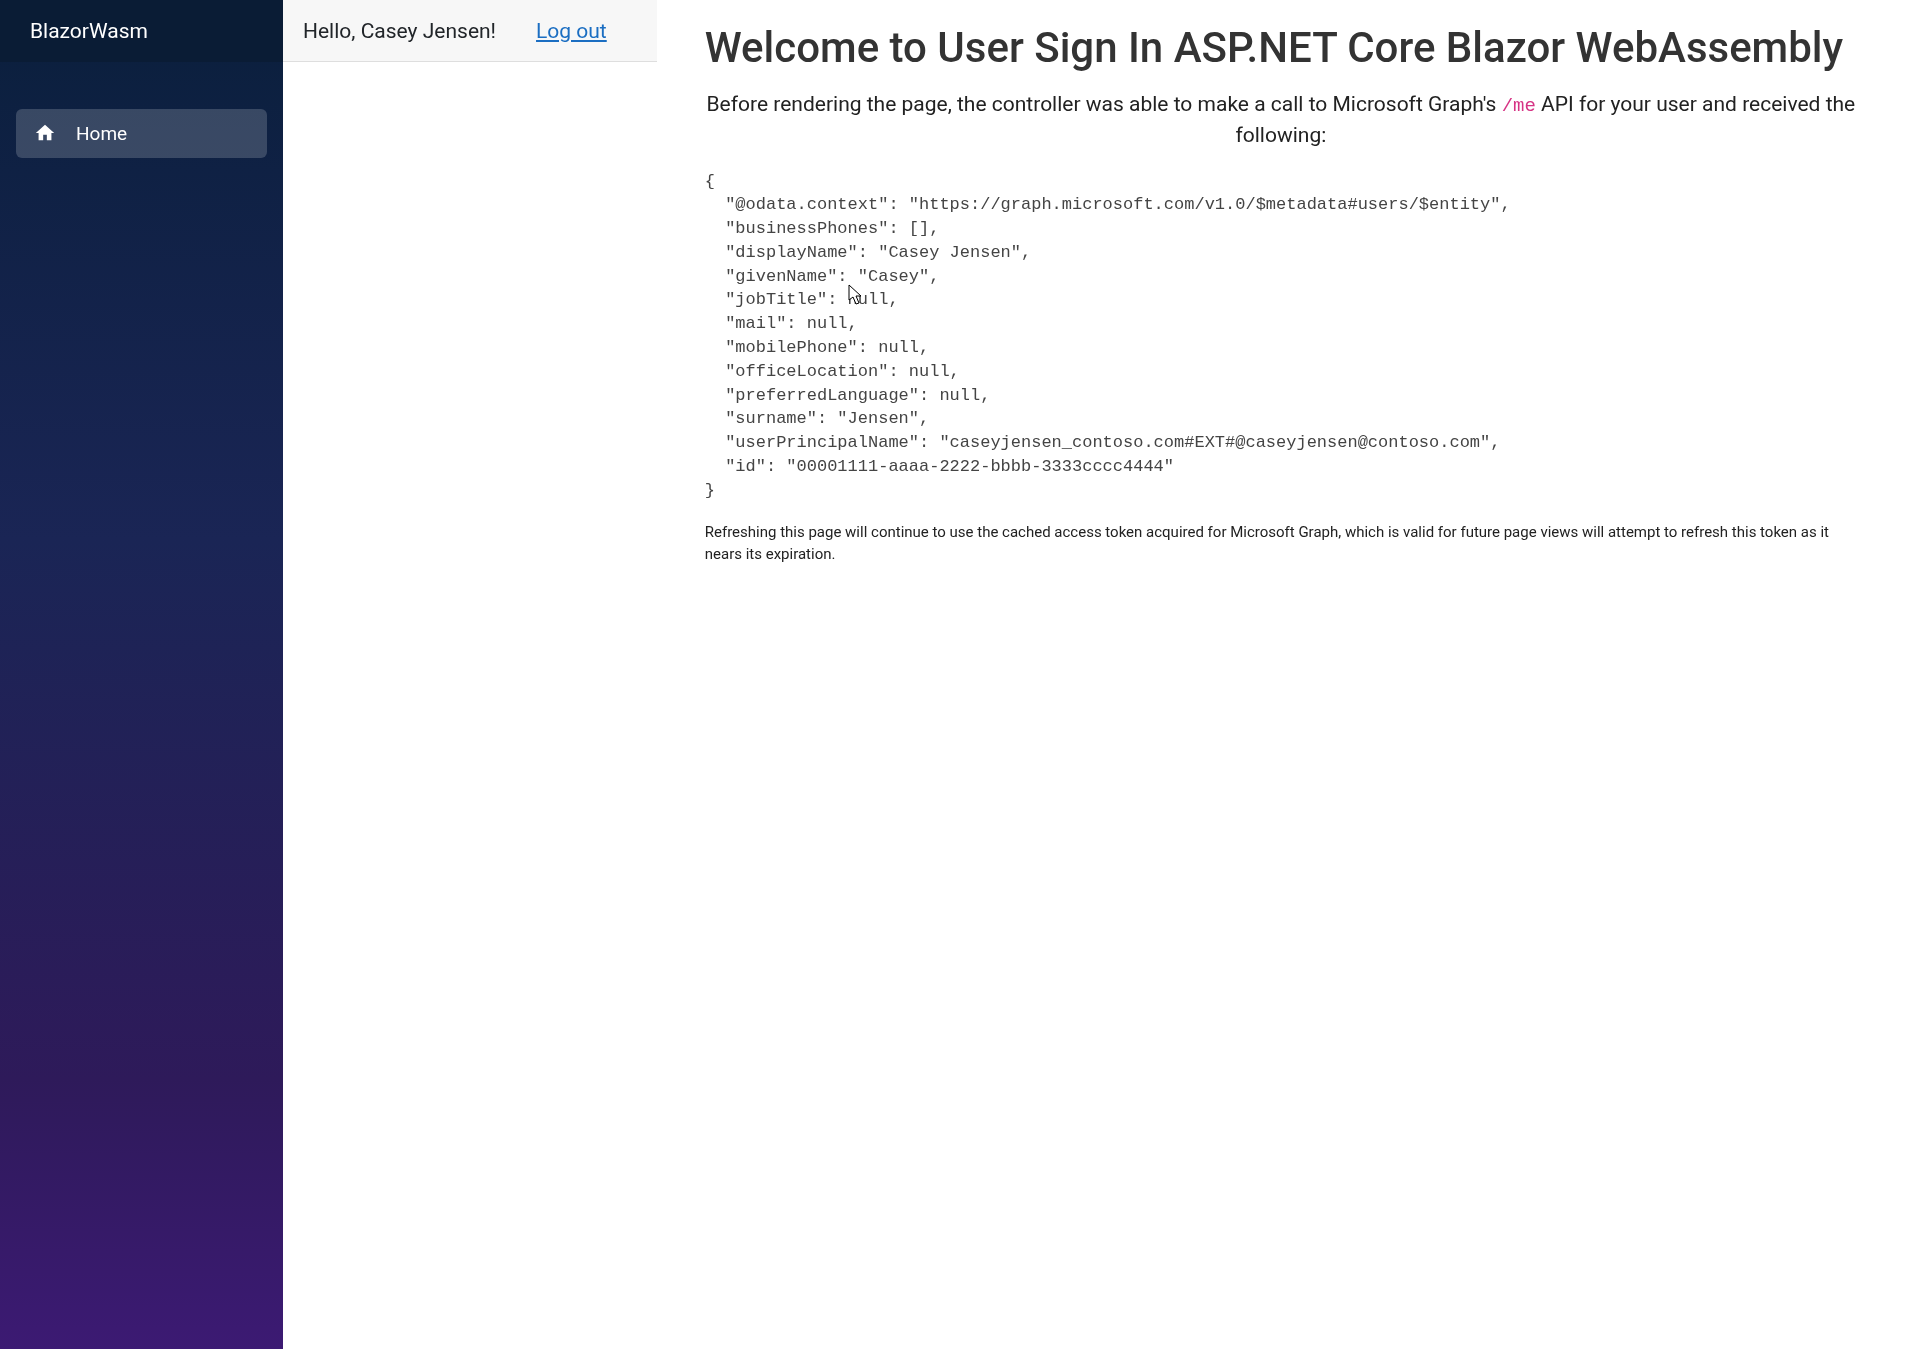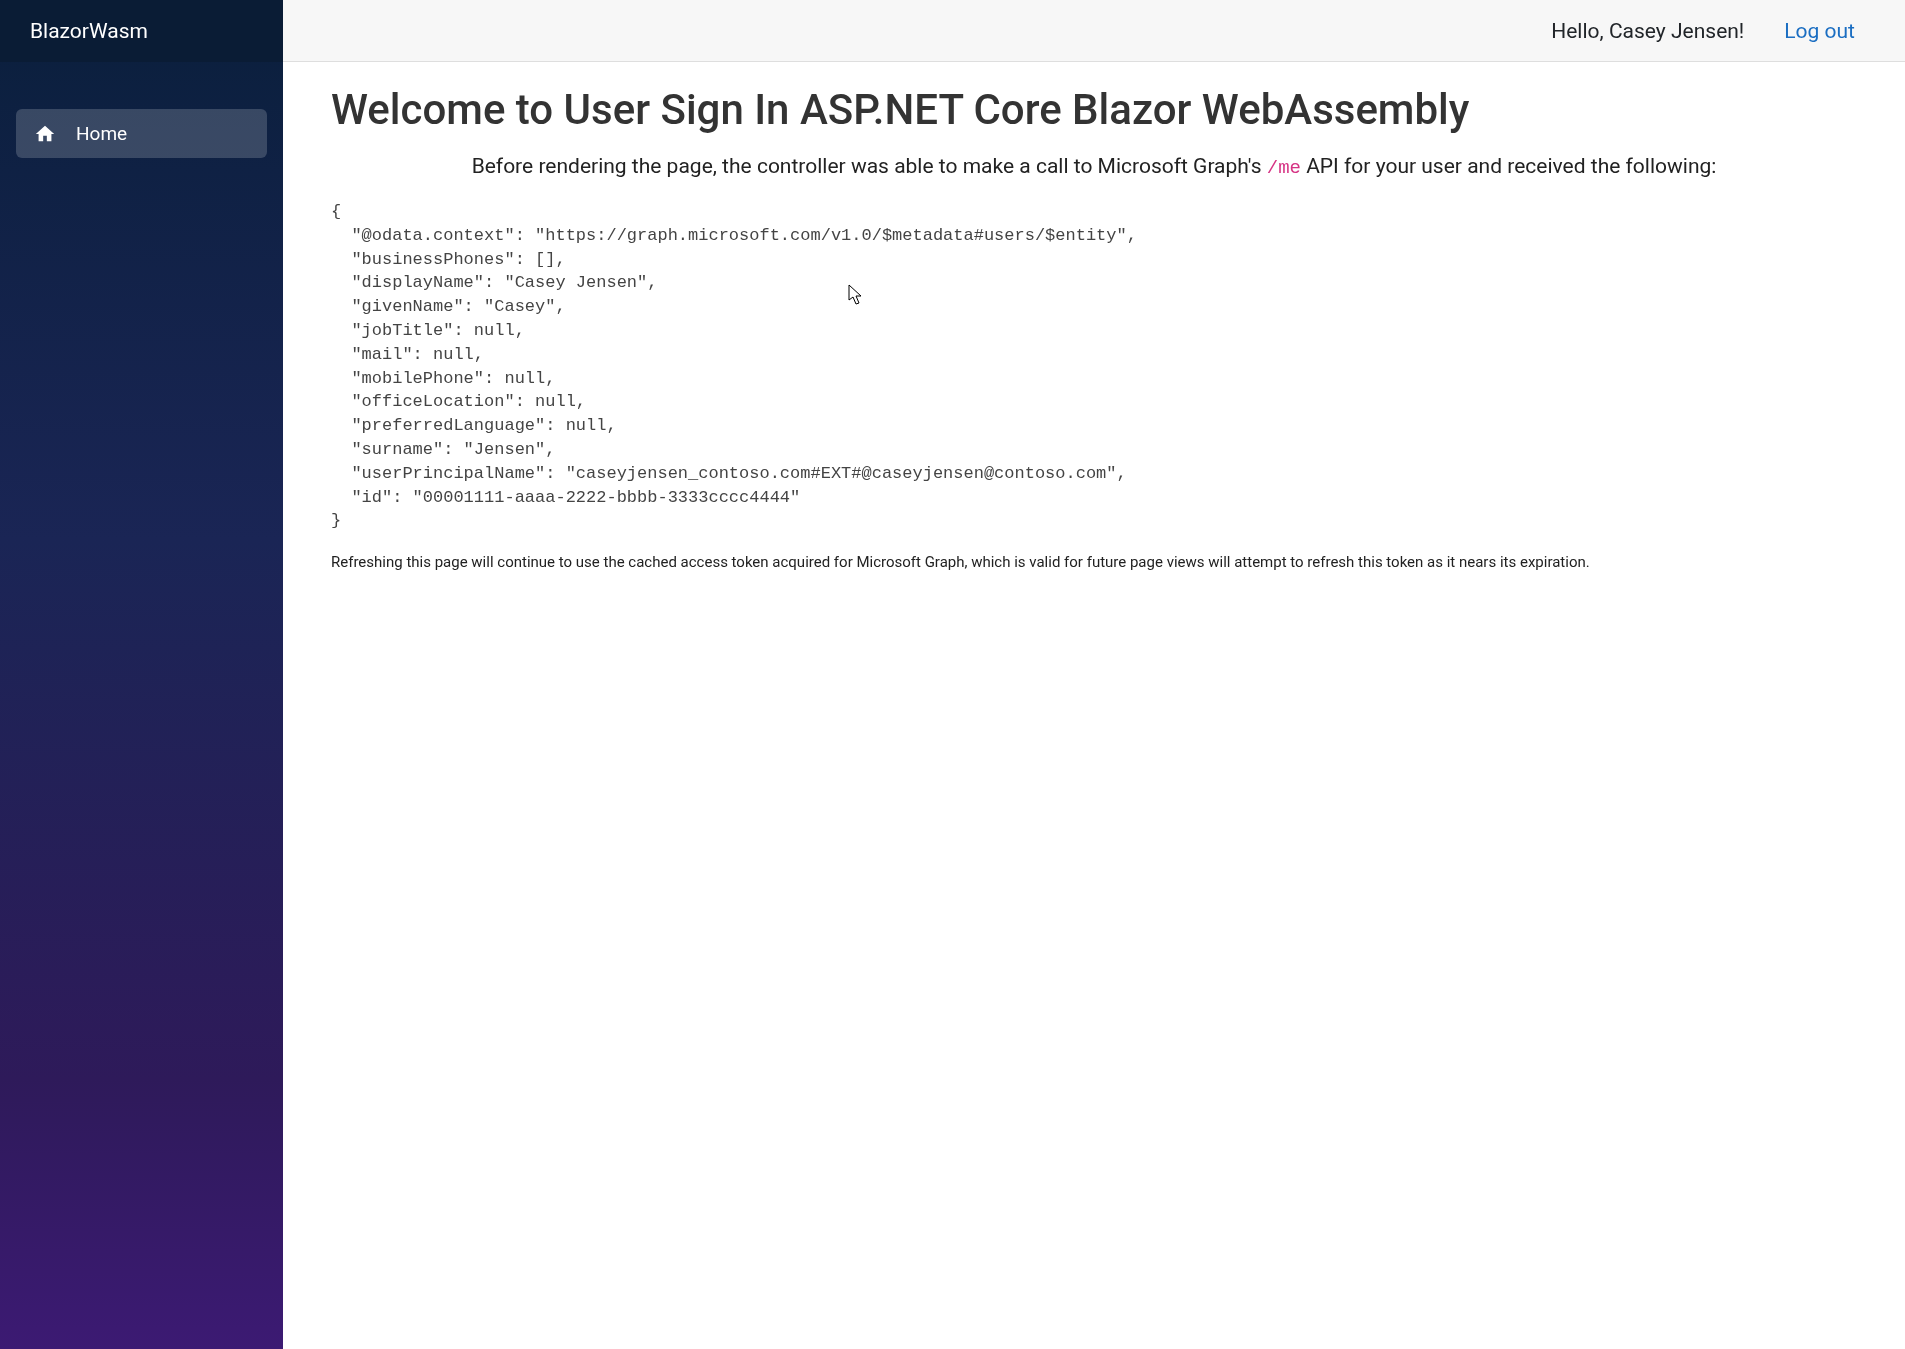--- a/index.html
+++ b/index.html
@@ -34,40 +34,40 @@
     .brand-title {
       color: #fff;
       font-size: 21px;
       font-weight: 400;
     }
     .sidebar-nav {
       padding: 20px 16px;
     }
     .nav-item {
       display: flex;
-      align-items: center;
+      align-items: flex-start;
       background-color: rgba(255, 255, 255, 0.18);
       border-radius: 6px;
       padding: 13px 18px;
       color: #fff;
       cursor: pointer;
     }
     .nav-item-icon {
       margin-right: 20px;
       display: flex;
       align-items: center;
     }
     .nav-item-label {
       font-size: 19px;
       font-weight: 400;
     }
     .main-area {
       flex: 1;
       display: flex;
-      flex-direction: column;
+      flex-direction: row;
       background: #fff;
       overflow: hidden;
     }
     .top-bar {
       height: 62px;
       border-bottom: 1px solid #dedede;
       background-color: #f7f7f7;
       display: flex;
       align-items: center;
       justify-content: flex-end;
@@ -75,20 +75,21 @@
       gap: 40px;
     }
     .greeting {
       font-size: 21px;
       color: #212529;
     }
     .logout-link {
       font-size: 21px;
       color: #1b6ec2;
       cursor: pointer;
+      text-decoration: underline;
     }
     .content {
       padding: 22px 48px;
       overflow-y: auto;
       flex: 1;
     }
     .page-title {
       font-size: 42px;
       font-weight: 500;
       color: #333;

